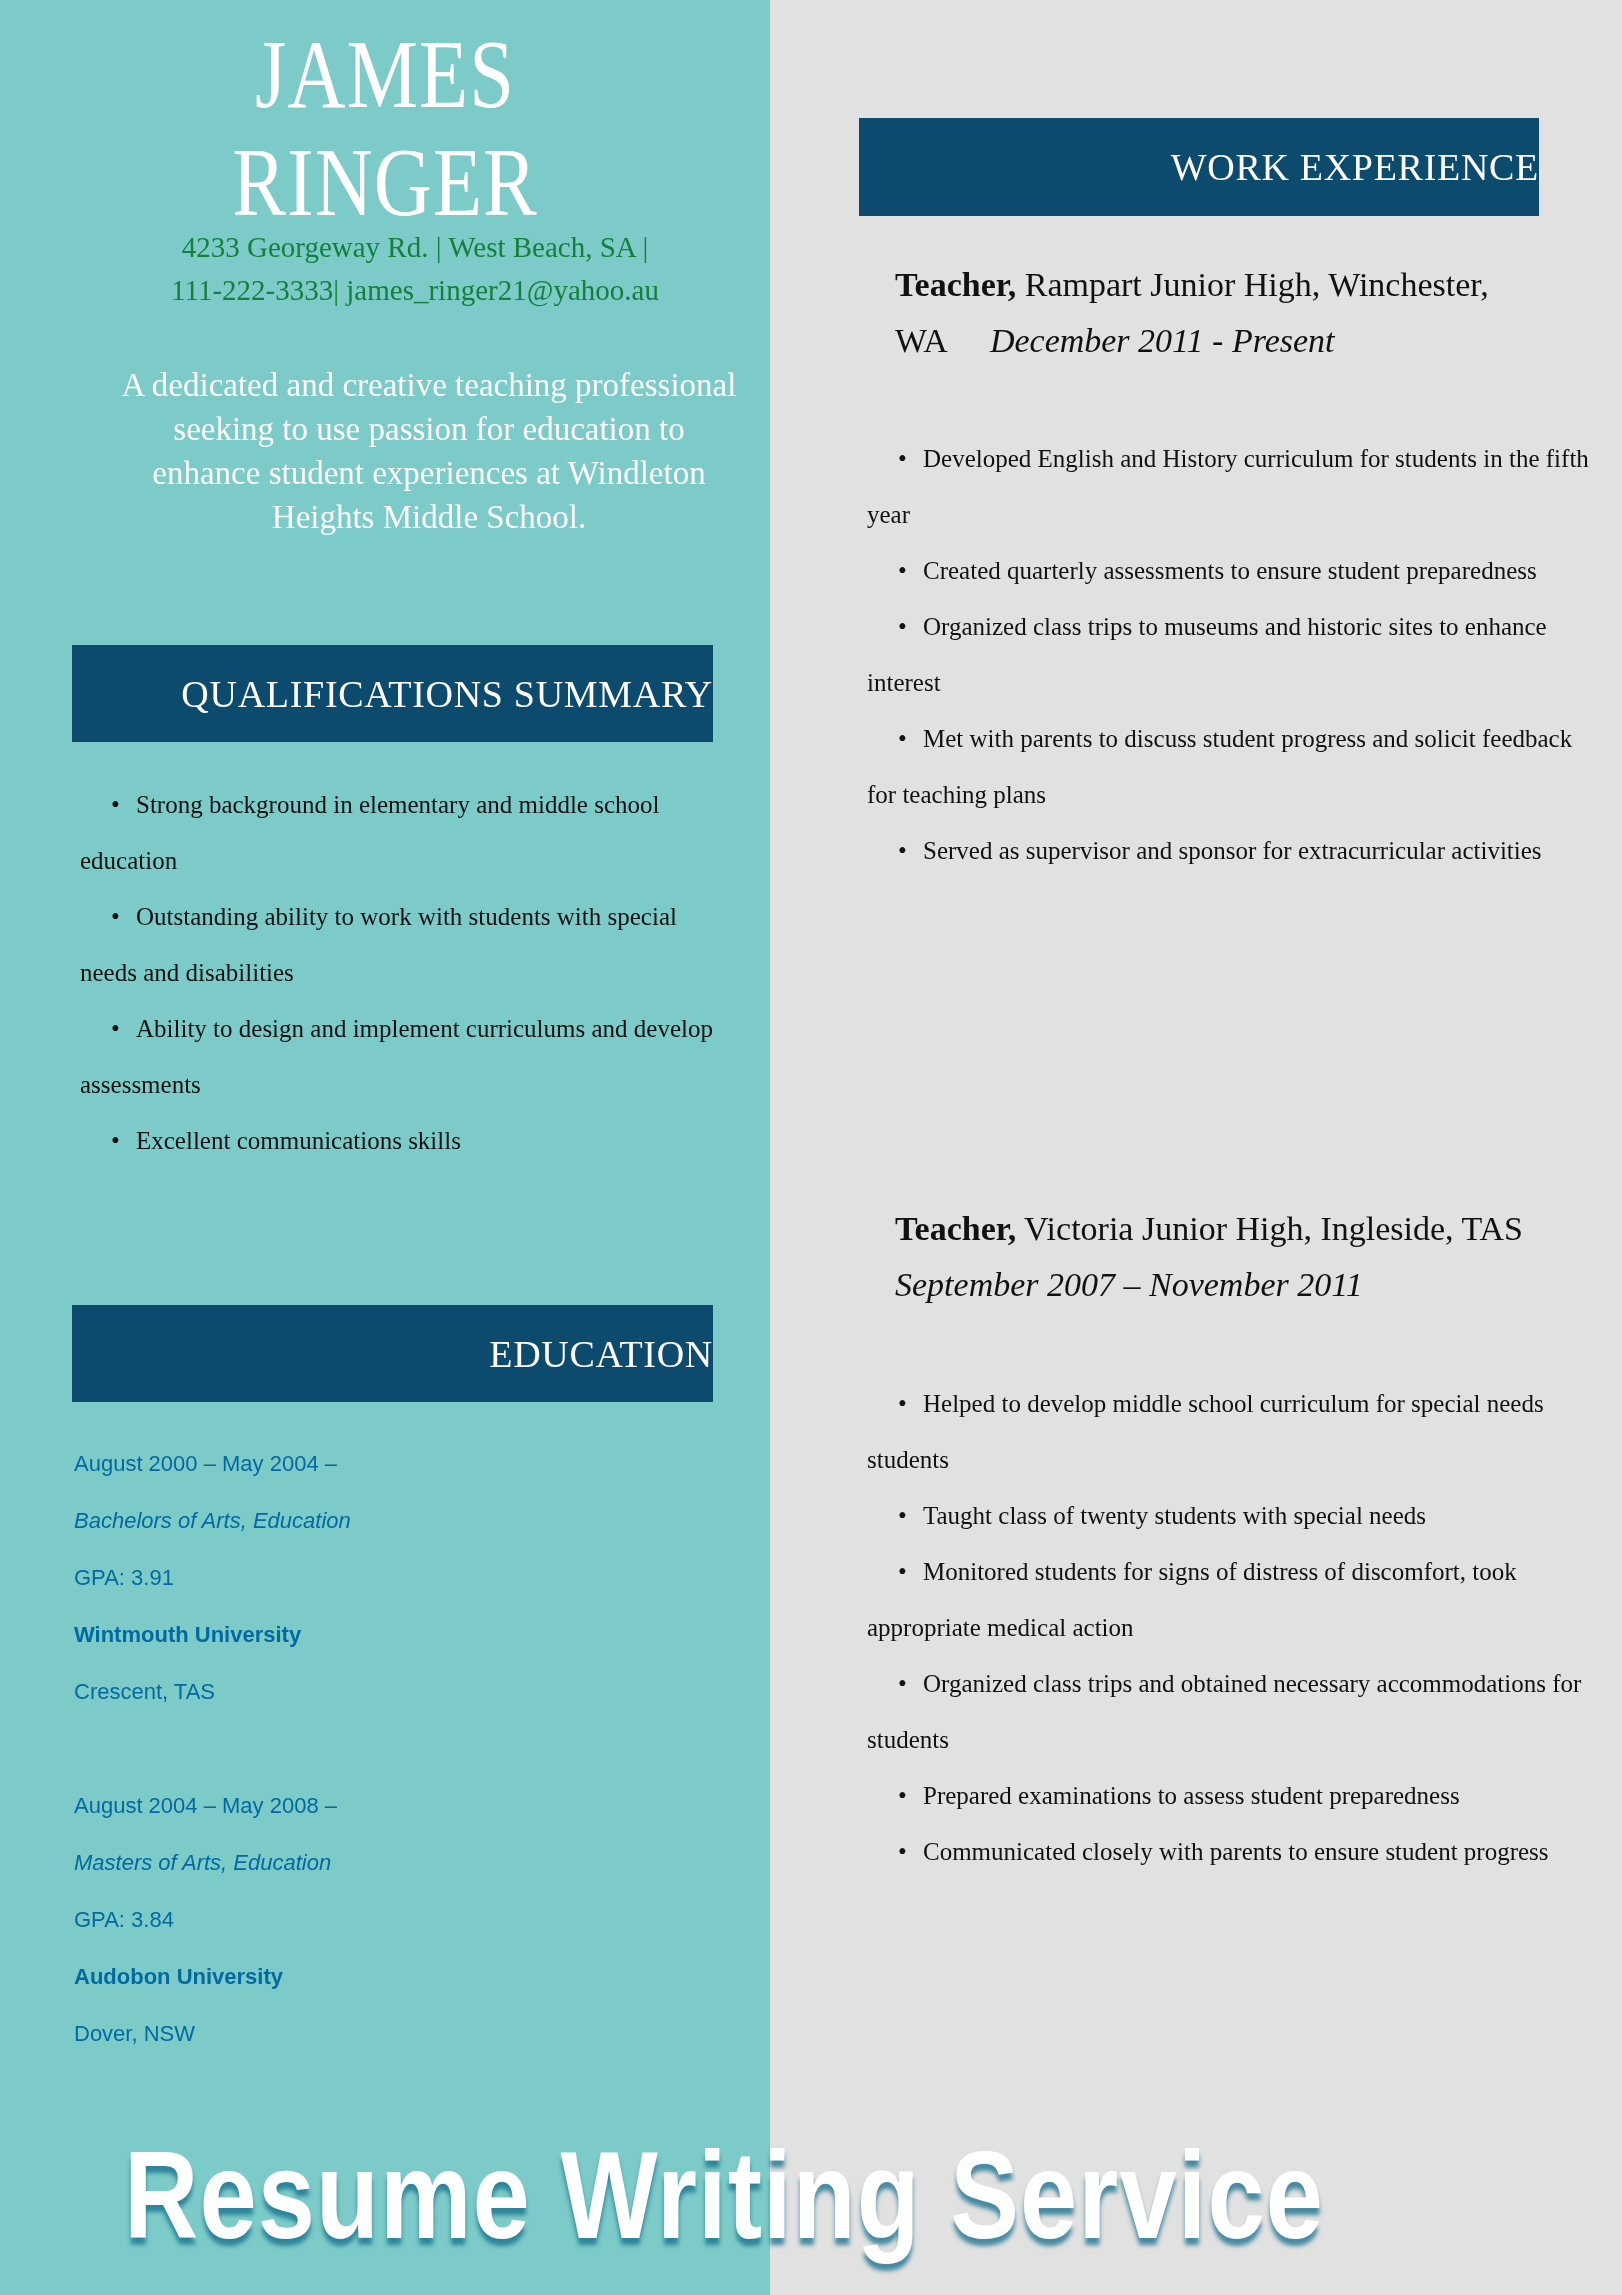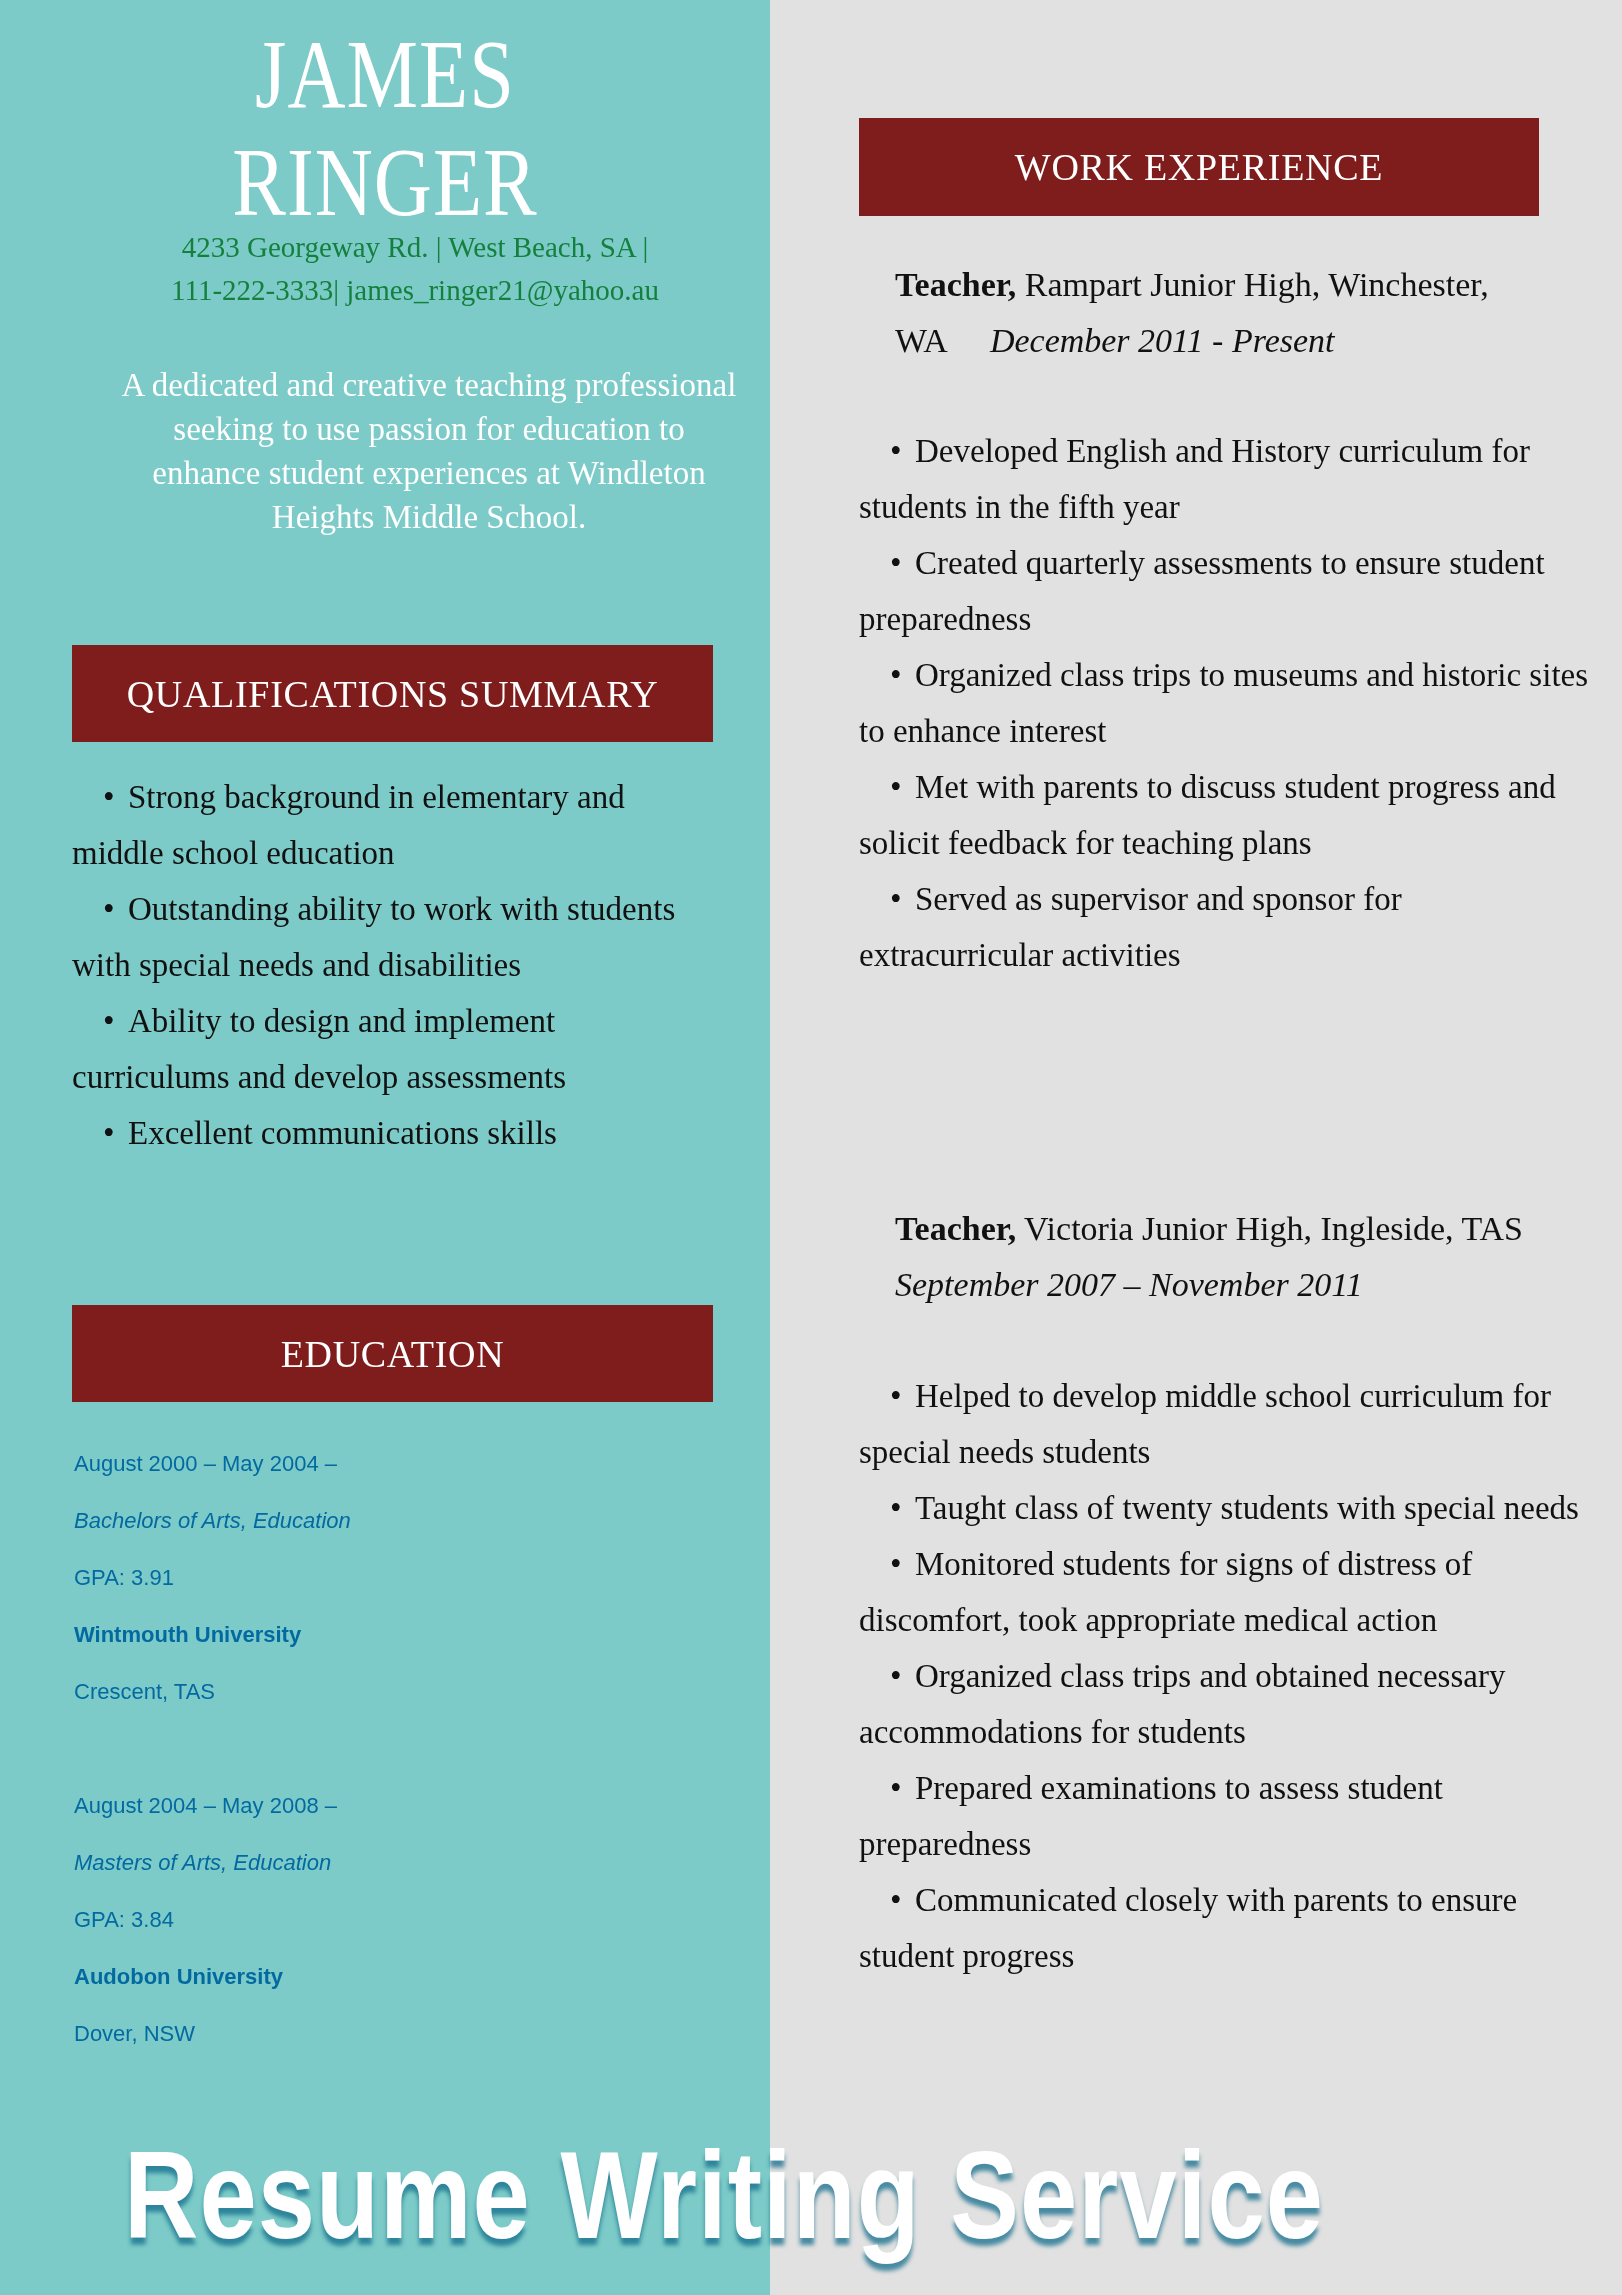--- a/index.html
+++ b/index.html
@@ -31,32 +31,32 @@
     }
     .contact.l1 { top: 226px; }
     .contact.l2 { top: 269px; }
     .objective {
       position: absolute; left: 72px; width: 626px; top: 363px;
       text-align: center; color: #ffffff;
       font-family: "Liberation Serif", serif;
       font-size: 33px; line-height: 44px; margin-left: 44px;
     }
     .section-header {
-      position: absolute; background: #7f1d1d; color: #ffffff;
-      display: flex; align-items: center; justify-content: center;
+      position: absolute; background: #0c4a6e; color: #ffffff;
+      display: flex; align-items: center; justify-content: flex-end;
       font-family: "Liberation Serif", serif;
       font-size: 38px; letter-spacing: 0.7px;
     }
     .qual-header { left: 72px; top: 645px; width: 641px; height: 97px; }
     .edu-header { left: 72px; top: 1305px; width: 641px; height: 97px; }
     .work-header { left: 859px; top: 118px; width: 680px; height: 98px; }
     .bullets {
-      position: absolute; margin: 0; padding: 0; list-style: none;
+      position: absolute; margin: 8px; padding: 0; list-style: none;
       color: #111111; font-family: "Liberation Serif", serif;
-      font-size: 33px; line-height: 56px;
+      font-size: 25px; line-height: 56px;
     }
     .bullets li { text-indent: 31px; }
     .bullets li .dot { display: inline-block; width: 25px; text-indent: 0; }
     .qual-list { left: 72px; top: 769px; width: 648px; }
     .edu-block {
       position: absolute; left: 74px; width: 641px;
       color: #0369a1; font-family: Liberation Sans, sans-serif;
       font-size: 22px; line-height: 57px;
     }
     .edu-block div { white-space: nowrap; }

